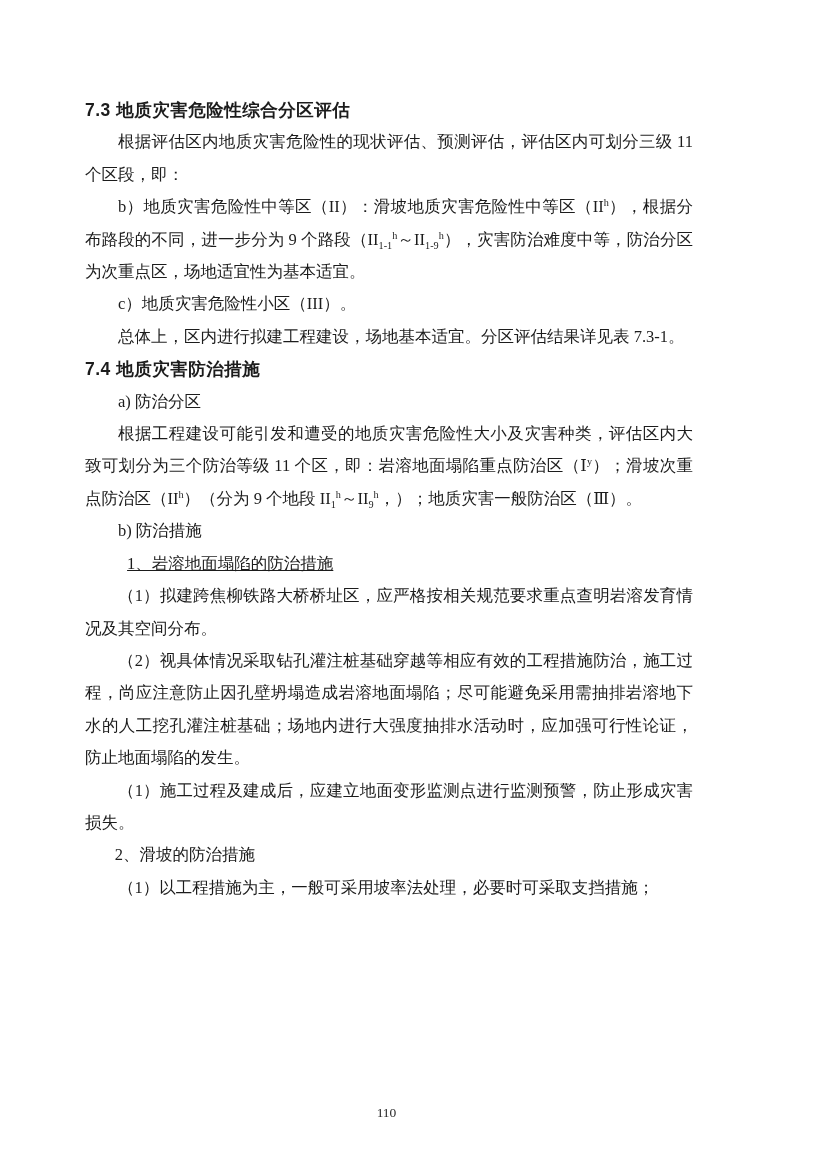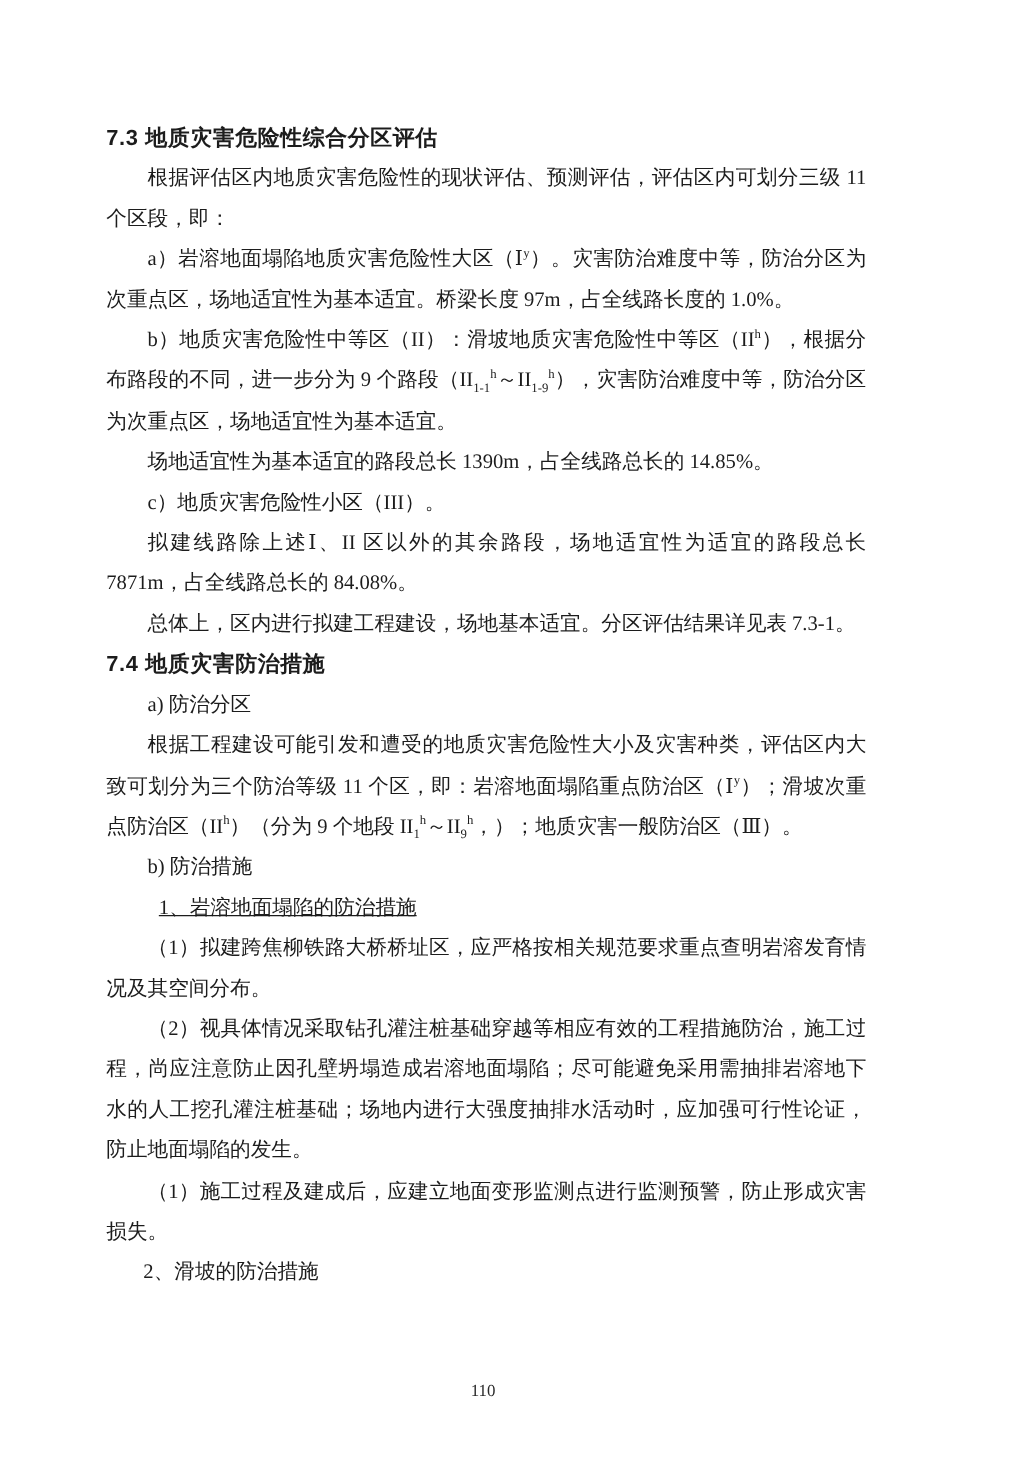--- a/index.html
+++ b/index.html
@@ -54,34 +54,32 @@
 </style>
 </head>
 <body>
 
 <div class="page">
   <div class="doc">
 
     <h2 class="heading">7.3 地质灾害危险性综合分区评估</h2>
 
     <p class="ind-2">根据评估区内地质灾害危险性的现状评估、预测评估，评估区内可划分三级 11 个区段，即：</p>
-    <p class="ind-2">a）岩溶地面塌陷地质灾害危险性大区（Ⅰ<sup>y</sup>）。灾害防治难度中等，防治分区为次重点区，场地适宜性为基本适宜。桥梁长度 97m，占全线路长度的 1.0%。</p>
     <p class="ind-2">b）地质灾害危险性中等区（II）：滑坡地质灾害危险性中等区（II<sup>h</sup>），根据分布路段的不同，进一步分为 9 个路段（II<sub>1-1</sub><sup>h</sup>～II<sub>1-9</sub><sup>h</sup>），灾害防治难度中等，防治分区为次重点区，场地适宜性为基本适宜。</p>
-    <p class="ind-2">场地适宜性为基本适宜的路段总长 1390m，占全线路总长的 14.85%。</p>
     <p class="ind-2">c）地质灾害危险性小区（III）。</p>
-    <p class="ind-2">拟建线路除上述Ⅰ、II 区以外的其余路段，场地适宜性为适宜的路段总长 7871m，占全线路总长的 84.08%。</p>
     <p class="ind-2">总体上，区内进行拟建工程建设，场地基本适宜。分区评估结果详见表 7.3-1。</p>
 
     <h2 class="heading">7.4 地质灾害防治措施</h2>
 
     <p class="ind-2">a) 防治分区</p>
     <p class="ind-2">根据工程建设可能引发和遭受的地质灾害危险性大小及灾害种类，评估区内大致可划分为三个防治等级 11 个区，即：岩溶地面塌陷重点防治区（Ⅰ<sup>y</sup>）；滑坡次重点防治区（II<sup>h</sup>）（分为 9 个地段 II<sub>1</sub><sup>h</sup>～II<sub>9</sub><sup>h</sup>，）；地质灾害一般防治区（Ⅲ）。</p>
     <p class="ind-2">b) 防治措施</p>
     <p class="ind-25">1、岩溶地面塌陷的防治措施</p>
     <p class="ind-2">（1）拟建跨焦柳铁路大桥桥址区，应严格按相关规范要求重点查明岩溶发育情况及其空间分布。</p>
     <p class="ind-2">（2）视具体情况采取钻孔灌注桩基础穿越等相应有效的工程措施防治，施工过程，尚应注意防止因孔壁坍塌造成岩溶地面塌陷；尽可能避免采用需抽排岩溶地下水的人工挖孔灌注桩基础；场地内进行大强度抽排水活动时，应加强可行性论证，防止地面塌陷的发生。</p>
     <p class="ind-2">（1）施工过程及建成后，应建立地面变形监测点进行监测预警，防止形成灾害损失。</p>
     <p class="ind-18">2、滑坡的防治措施</p>
+    <p class="ind-2">（1）以工程措施为主，一般可采用坡率法处理，必要时可采取支挡措施；</p>
 
   </div>
 
   <div class="page-number">110</div>
 </div>
 
 </body></html>

